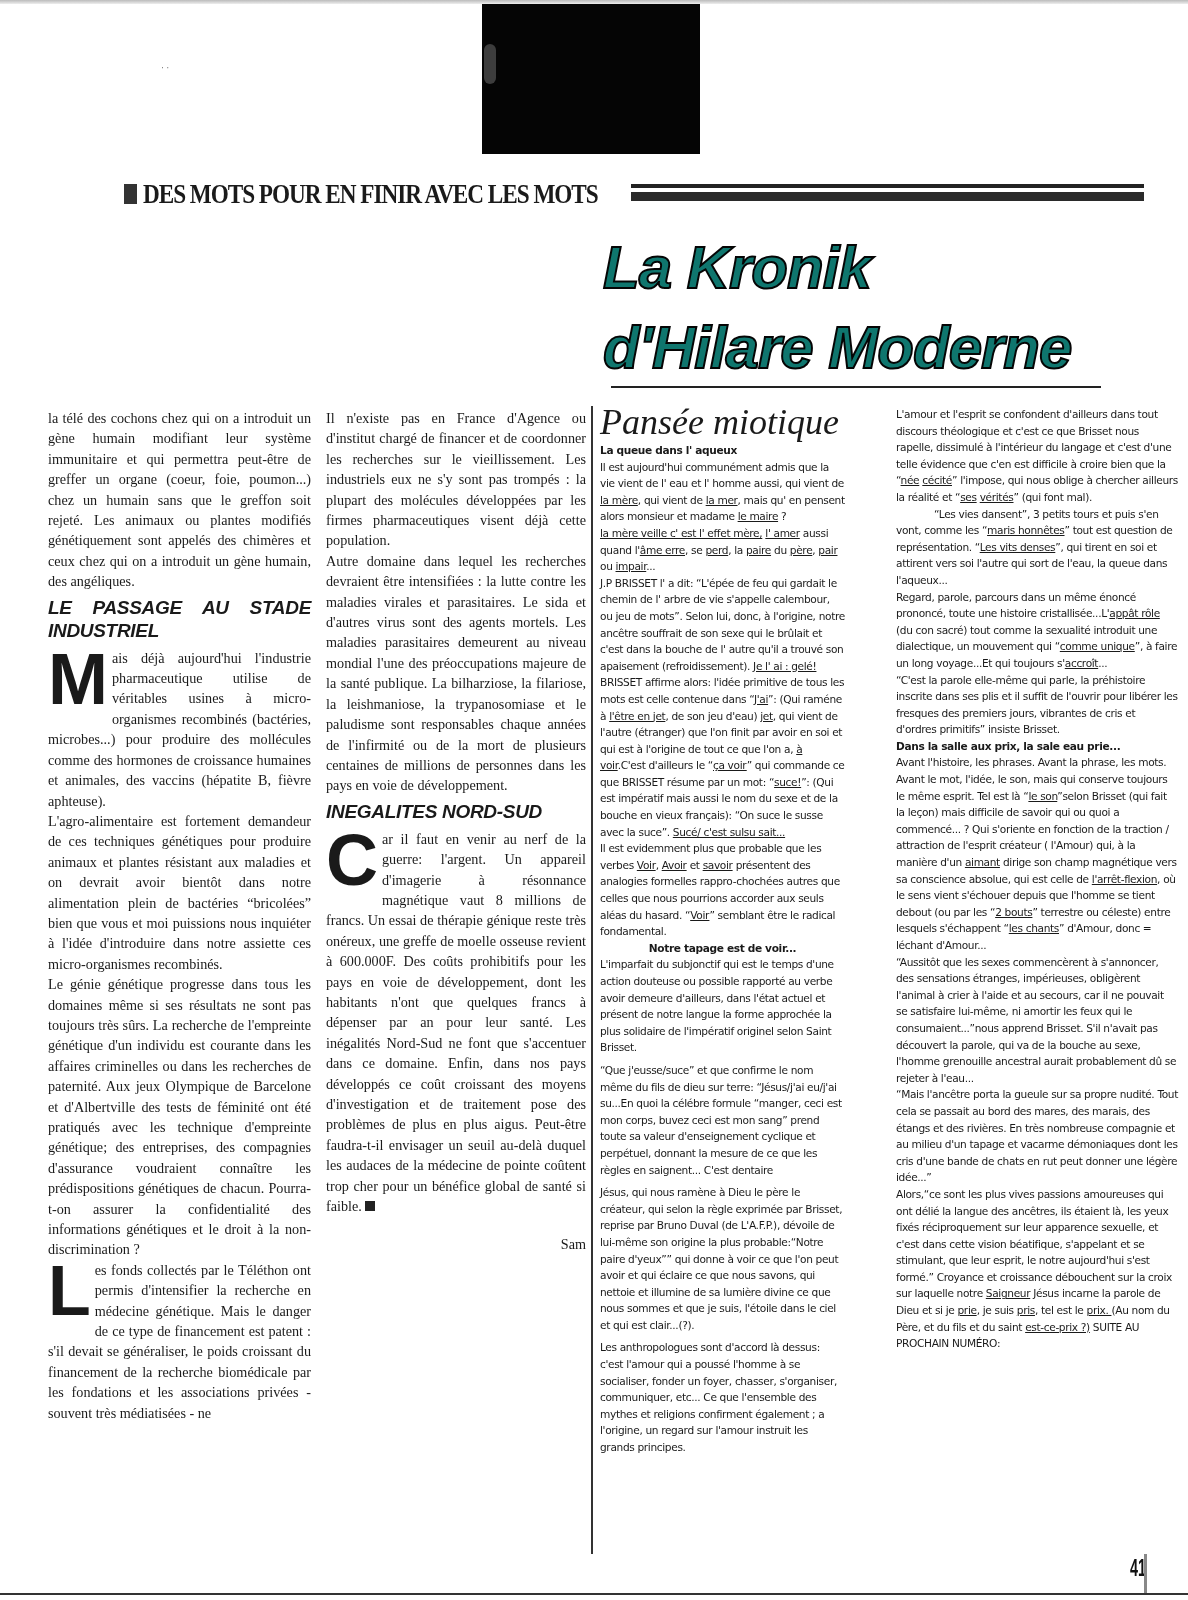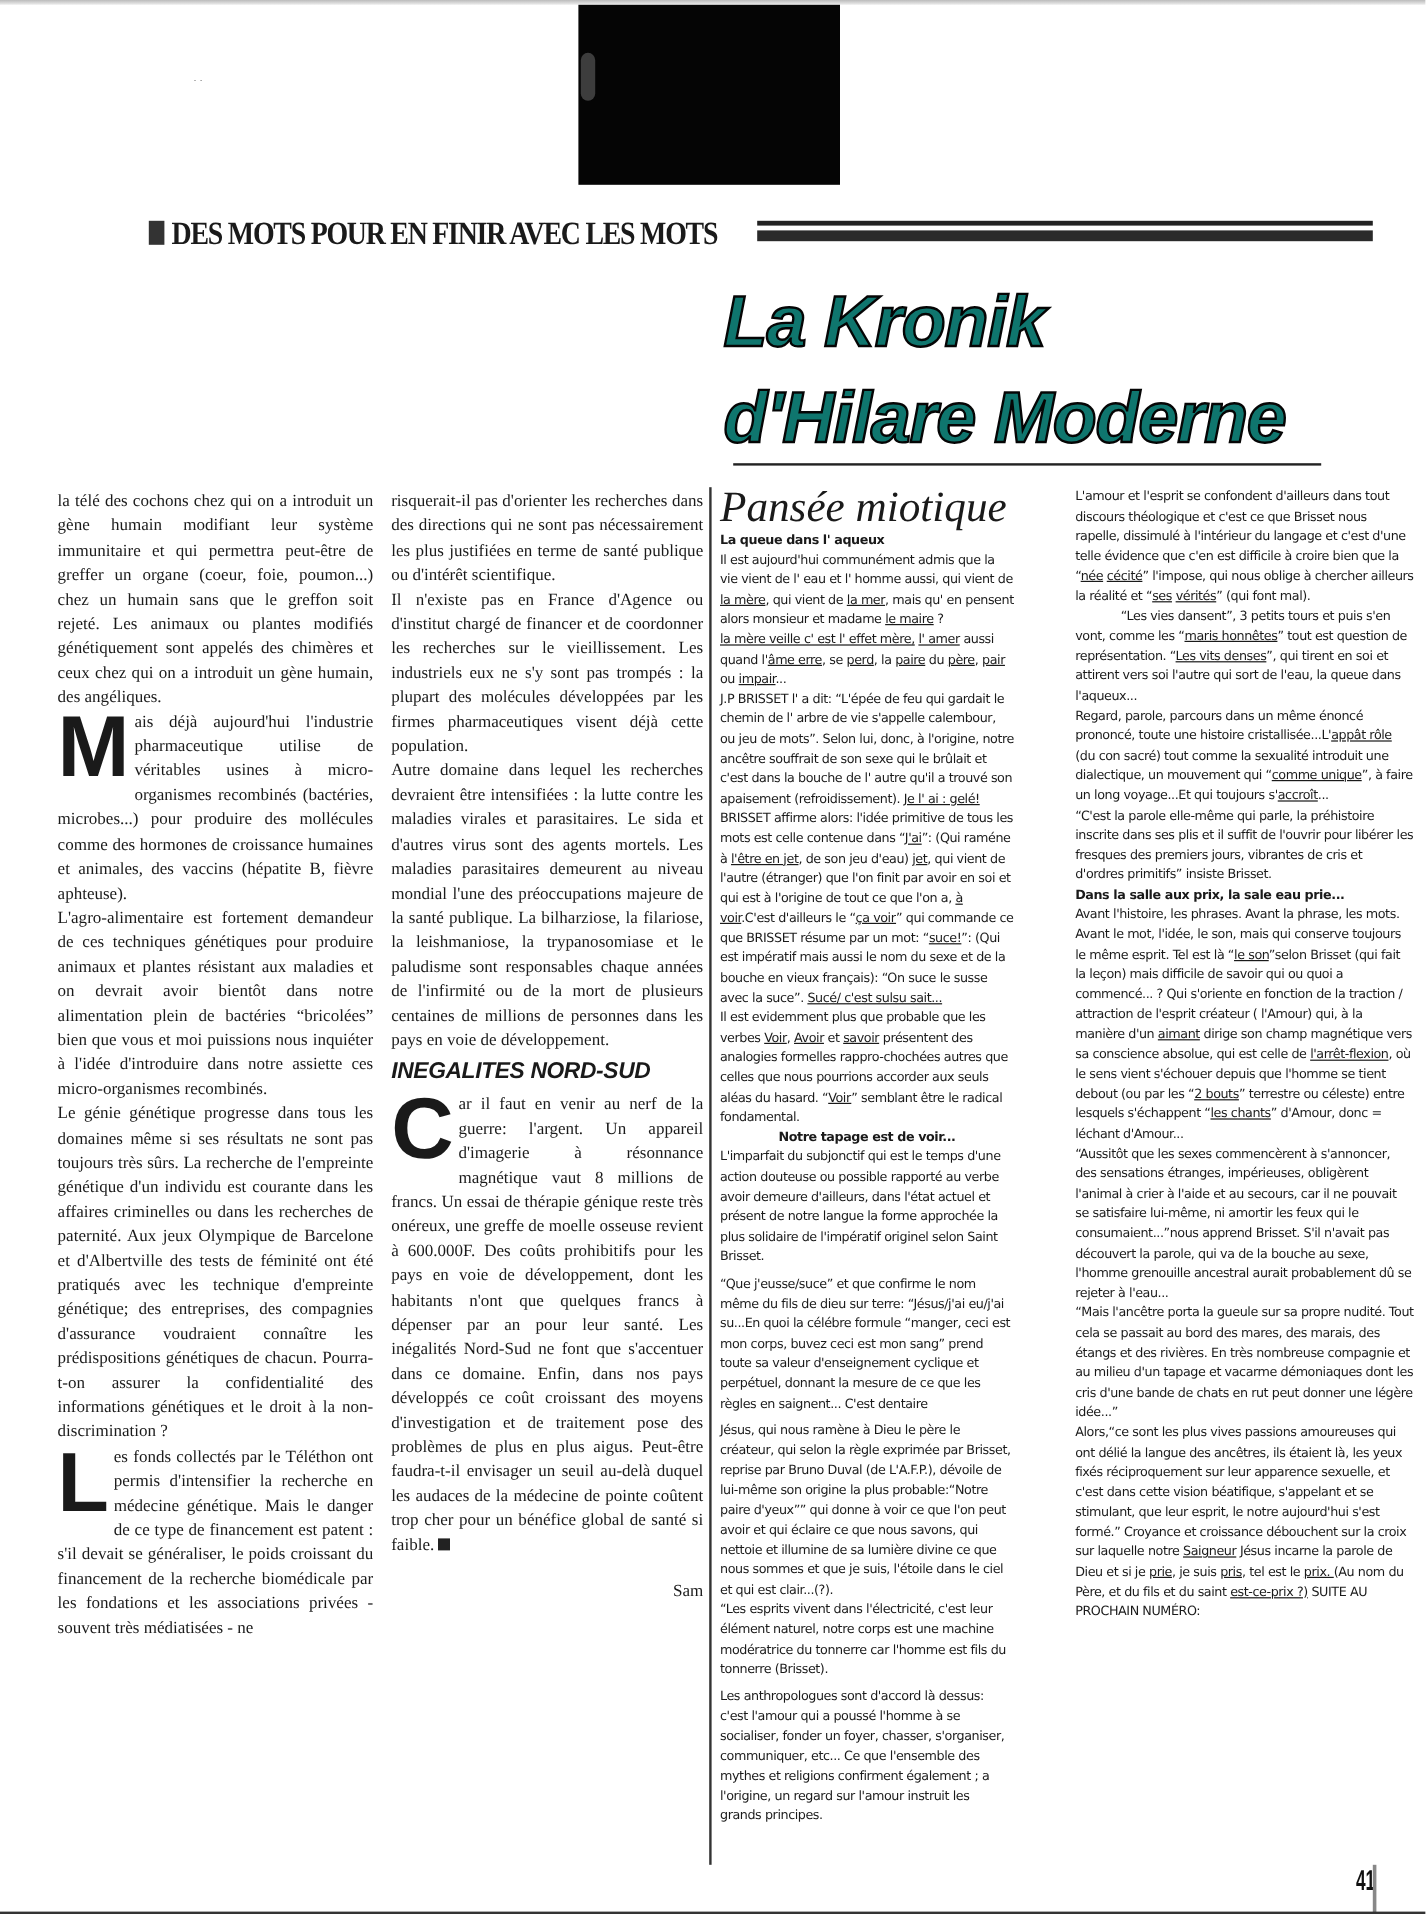--- a/index.html
+++ b/index.html
@@ -63,49 +63,48 @@
 </div>
 
 <div class="title">
   <div>La Kronik</div>
   <div>d'Hilare Moderne</div>
 </div>
 <div class="title-rule"></div>
 
 <div class="col col1">
   <p>la télé des cochons chez qui on a introduit un gène humain modifiant leur système immunitaire et qui permettra peut-être de greffer un organe (coeur, foie, poumon...) chez un humain sans que le greffon soit rejeté. Les animaux ou plantes modifiés génétiquement sont appelés des chimères et ceux chez qui on a introduit un gène humain, des angéliques.</p>
+  <h3>LE PASSAGE AU STADE INDUSTRIEL</h3>
   <p><span class="drop">M</span><span>ais déjà aujourd'hui l'industrie pharmaceutique utilise de véritables usines à micro-organismes recombinés (bactéries, microbes...) pour produire des mollécules comme des hormones de croissance humaines et animales, des vaccins (hépatite B, fièvre aphteuse).</span></p>
   <p>L'agro-alimentaire est fortement demandeur de ces techniques génétiques pour produire animaux et plantes résistant aux maladies et on devrait avoir bientôt dans notre alimentation plein de bactéries “bricolées” bien que vous et moi puissions nous inquiéter à l'idée d'introduire dans notre assiette ces micro-organismes recombinés.</p>
   <p>Le génie génétique progresse dans tous les domaines même si ses résultats ne sont pas toujours très sûrs. La recherche de l'empreinte génétique d'un individu est courante dans les affaires criminelles ou dans les recherches de paternité. Aux jeux Olympique de Barcelone et d'Albertville des tests de féminité ont été pratiqués avec les technique d'empreinte génétique; des entreprises, des compagnies d'assurance voudraient connaître les prédispositions génétiques de chacun. Pourra-t-on assurer la confidentialité des informations génétiques et le droit à la non-discrimination ?</p>
   <p><span class="drop dropL">L</span><span>es fonds collectés par le Téléthon ont permis d'intensifier la recherche en médecine génétique. Mais le danger de ce type de financement est patent : s'il devait se généraliser, le poids croissant du financement de la recherche biomédicale par les fondations et les associations privées - souvent très médiatisées - ne</span></p>
 </div>
 
 <div class="col col2">
-  <p>risquerait-il pas d'orienter les recherches dans des directions qui ne sont pas nécessairement les plus justifiées en terme de santé publique ou d'intérêt scientifique.</p>
   <p>Il n'existe pas en France d'Agence ou d'institut chargé de financer et de coordonner les recherches sur le vieillissement. Les industriels eux ne s'y sont pas trompés : la plupart des molécules développées par les firmes pharmaceutiques visent déjà cette population.</p>
   <p>Autre domaine dans lequel les recherches devraient être intensifiées : la lutte contre les maladies virales et parasitaires. Le sida et d'autres virus sont des agents mortels. Les maladies parasitaires demeurent au niveau mondial l'une des préoccupations majeure de la santé publique. La bilharziose, la filariose, la leishmaniose, la trypanosomiase et le paludisme sont responsables chaque années de l'infirmité ou de la mort de plusieurs centaines de millions de personnes dans les pays en voie de développement.</p>
   <h3>INEGALITES NORD-SUD</h3>
   <p><span class="drop">C</span><span>ar il faut en venir au nerf de la guerre: l'argent. Un appareil d'imagerie à résonnance magnétique vaut 8 millions de francs. Un essai de thérapie génique reste très onéreux, une greffe de moelle osseuse revient à 600.000F. Des coûts prohibitifs pour les pays en voie de développement, dont les habitants n'ont que quelques francs à dépenser par an pour leur santé. Les inégalités Nord-Sud ne font que s'accentuer dans ce domaine. Enfin, dans nos pays développés ce coût croissant des moyens d'investigation et de traitement pose des problèmes de plus en plus aigus. Peut-être faudra-t-il envisager un seuil au-delà duquel les audaces de la médecine de pointe coûtent trop cher pour un bénéfice global de santé si faible.</span><span class="endsq"></span></p>
   <p class="sig">Sam</p>
 </div>
 
 <div class="vrule"></div>
 
 <div class="col3">
   <p class="kicker">Pansée miotique</p>
   <p class="b">La queue dans l' aqueux</p>
   <p><span>Il est aujourd'hui communément admis que la vie vient de l' eau et l' homme aussi, qui vient de </span><u>la mère</u><span>, qui vient de </span><u>la mer</u><span>, mais qu' en pensent alors monsieur et madame </span><u>le maire</u><span> ?</span><br><u>la mère veille c' est l' effet  mère,</u><span> </span><u>l' amer</u><span> aussi quand l'</span><u>âme erre</u><span>, se </span><u>perd</u><span>, la </span><u>paire</u><span> du </span><u>père</u><span>, </span><u>pair</u><span> ou </span><u>impair</u><span>...</span></p>
   <p><span>J.P BRISSET l' a dit: “L'épée de feu qui gardait le chemin de l' arbre de vie s'appelle calembour, ou jeu de mots”. Selon lui, donc, à l'origine, notre ancêtre souffrait de son sexe qui le brûlait et c'est dans la bouche de l' autre qu'il a trouvé son apaisement (refroidissement). </span><u>Je l' ai : gelé!</u></p>
   <p><span>BRISSET affirme alors: l'idée primitive de tous les mots est celle contenue dans “</span><u>J'ai</u><span>”: (Qui raméne à </span><u>l'être en jet</u><span>, de son jeu d'eau) </span><u>jet</u><span>, qui vient de l'autre (étranger) que l'on finit par avoir en soi et qui est à l'origine de tout ce que l'on a, </span><u>à voir</u><span>.C'est d'ailleurs le “</span><u>ça voir</u><span>” qui commande ce que BRISSET résume par un mot: “</span><u>suce!</u><span>”: (Qui est impératif mais aussi le nom du sexe et de la bouche en vieux français): “On suce le susse avec la suce”. </span><u>Sucé/ c'est sulsu  sait...</u></p>
   <p><span>Il est evidemment plus que probable que les verbes </span><u>Voir</u><span>, </span><u>Avoir</u><span> et </span><u>savoir</u><span> présentent des analogies formelles rappro-chochées autres que celles que nous pourrions accorder aux seuls aléas du hasard. “</span><u>Voir</u><span>” semblant être le radical fondamental.</span></p>
   <p class="b ctr">Notre tapage est de voir...</p>
   <p> L'imparfait du subjonctif qui est le temps d'une action douteuse ou  possible rapporté au verbe avoir demeure d'ailleurs, dans l'état actuel et présent de notre langue  la forme approchée la plus solidaire de l'impératif  originel  selon Saint Brisset.</p>
   <p class="gap"> “Que j'eusse/suce”  et que confirme le nom même du fils de dieu sur terre: “Jésus/j'ai eu/j'ai su...En quoi la célébre  formule “manger, ceci est mon corps, buvez ceci est mon sang” prend toute sa valeur d'enseignement  cyclique  et perpétuel, donnant  la mesure  de ce que les  règles en saignent... C'est  dentaire</p>
   <p class="gap">Jésus, qui  nous ramène à  Dieu le père le créateur, qui selon la règle  exprimée  par  Brisset, reprise par Bruno Duval (de L'A.F.P.),  dévoile  de lui-même  son origine  la plus  probable:“Notre paire d'yeux”” qui donne à voir ce que l'on peut avoir  et qui éclaire ce que nous savons, qui nettoie et illumine de sa lumière divine ce que nous sommes et que je suis, l'étoile dans le ciel et  qui est clair...(?).</p>
-  <p>“Les esprits vivent dans l'électricité, c'est leur élément naturel, notre corps est une machine modératrice du tonnerre  car l'homme est fils du tonnerre (Brisset).</p>
   <p class="gap">Les anthropologues sont d'accord là dessus: c'est l'amour qui a poussé l'homme à se socialiser, fonder un foyer, chasser,  s'organiser, communiquer, etc... Ce que l'ensemble  des mythes et religions confirment également ; a l'origine, un regard sur l'amour instruit les grands principes.</p>
 </div>
 
 <div class="col4">
   <p><span>L'amour et l'esprit se confondent d'ailleurs dans tout discours théologique et c'est ce que Brisset nous rapelle, dissimulé à l'intérieur du langage  et c'est d'une telle évidence que c'en est difficile à croire bien que la “</span><u>née</u><span> </span><u>cécité</u><span>”  l'impose, qui nous oblige à chercher  ailleurs la réalité et  “</span><u>ses</u><span>  </span><u>vérités</u><span>” (qui font mal).</span></p>
   <p class="indent"><span>“Les vies dansent”, 3 petits tours et puis s'en vont, comme les  “</span><u>maris honnêtes</u><span>”  tout est question de représentation. “</span><u>Les vits denses</u><span>”, qui tirent en soi et attirent vers soi l'autre qui sort de l'eau, la queue dans l'aqueux...</span></p>
   <p><span>Regard, parole, parcours dans un même énoncé prononcé, toute une histoire cristallisée...L'</span><u>appât rôle</u><span> (du con sacré) tout comme la sexualité introduit une  dialectique, un mouvement qui “</span><u>comme unique</u><span>”, à faire un long voyage...Et qui toujours s'</span><u>accroît</u><span>...</span></p>
   <p> “C'est la parole elle-même qui parle, la préhistoire inscrite dans ses plis et il suffit de l'ouvrir pour libérer les fresques des premiers jours,  vibrantes de cris et d'ordres primitifs” insiste Brisset.</p>
   <p class="b">Dans la salle aux prix, la sale  eau prie...</p>
   <p><span> Avant l'histoire, les phrases. Avant la phrase, les mots. Avant le mot, l'idée, le son, mais qui  conserve toujours le même esprit. Tel est là “</span><u>le son</u><span>”selon Brisset (qui fait la leçon) mais difficile de savoir qui ou quoi a commencé... ? Qui s'oriente en fonction de la traction / attraction de l'esprit créateur ( l'Amour) qui, à la manière d'un </span><u>aimant</u><span> dirige son champ magnétique vers sa conscience absolue, qui est celle de </span><u>l'arrêt-flexion</u><span>, où le sens vient s'échouer depuis que l'homme se tient debout (ou par les “</span><u>2 bouts</u><span>” terrestre ou céleste) entre lesquels s'échappent “</span><u>les chants</u><span>” d'Amour, donc = léchant d'Amour...</span></p>

